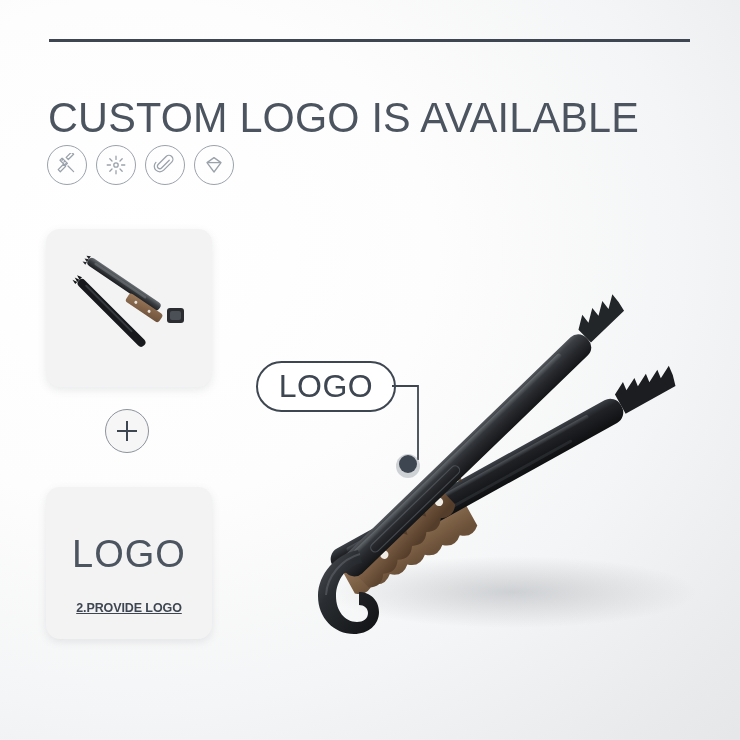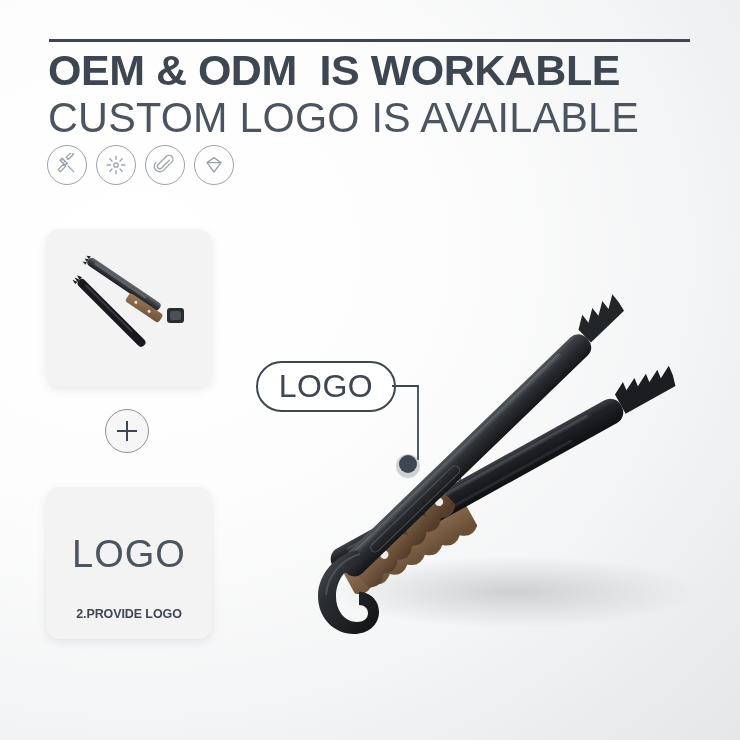--- a/index.html
+++ b/index.html
@@ -64,21 +64,21 @@
   #card1{left:46px;top:229px;}
   #card2{left:46px;top:487px;height:152px;}
   .card-cap{
     position:absolute;left:0;right:0;
     text-align:center;
     font-size:12.5px;font-weight:bold;
     color:#3e4751;
     letter-spacing:-0.1px;
   }
   #cap1{bottom:20px;}
-  #cap2{bottom:18px;}
+  #cap2{bottom:24px;text-decoration:underline;}
   .card-logo{
     position:absolute;left:0;right:0;top:46px;
     text-align:center;
     font-size:38px;font-weight:300;
     letter-spacing:1px;
     color:#4c555f;
   }
   #thumb{
     position:absolute;left:8px;top:6px;width:150px;height:112px;
   }
@@ -112,21 +112,20 @@
   
   #product{position:absolute;left:262px;top:232px;width:462px;height:412px;}
 </style>
 </head>
 <body>
 
 <div id="stage">
 
   <div id="rule"></div>
 
-  <div id="title1">OEM &amp; ODM  IS WORKABLE</div>
 
   <div id="title2">CUSTOM LOGO IS AVAILABLE</div>
 
   <div id="iconrow">
 
     <div class="ic">
       <svg width="24" height="24" viewBox="0 0 24 24" fill="none" stroke="#9aa2ab" stroke-width="1.3" stroke-linecap="round" stroke-linejoin="round">
         <path d="M4.2 19.6 L9.5 14.3 L11.6 16.4 L6.3 21.7 Z" transform="translate(-1,-3)"></path>
         <path d="M14.3 9.5 L19.6 4.2 L17.5 2.1 L12.2 7.4 Z" transform="translate(-1,-3) rotate(0)"></path>
         <path d="M3.0 5.2 L8.3 10.5 L10.4 8.4 L5.1 3.1 Z" transform="translate(2,2)"></path>

